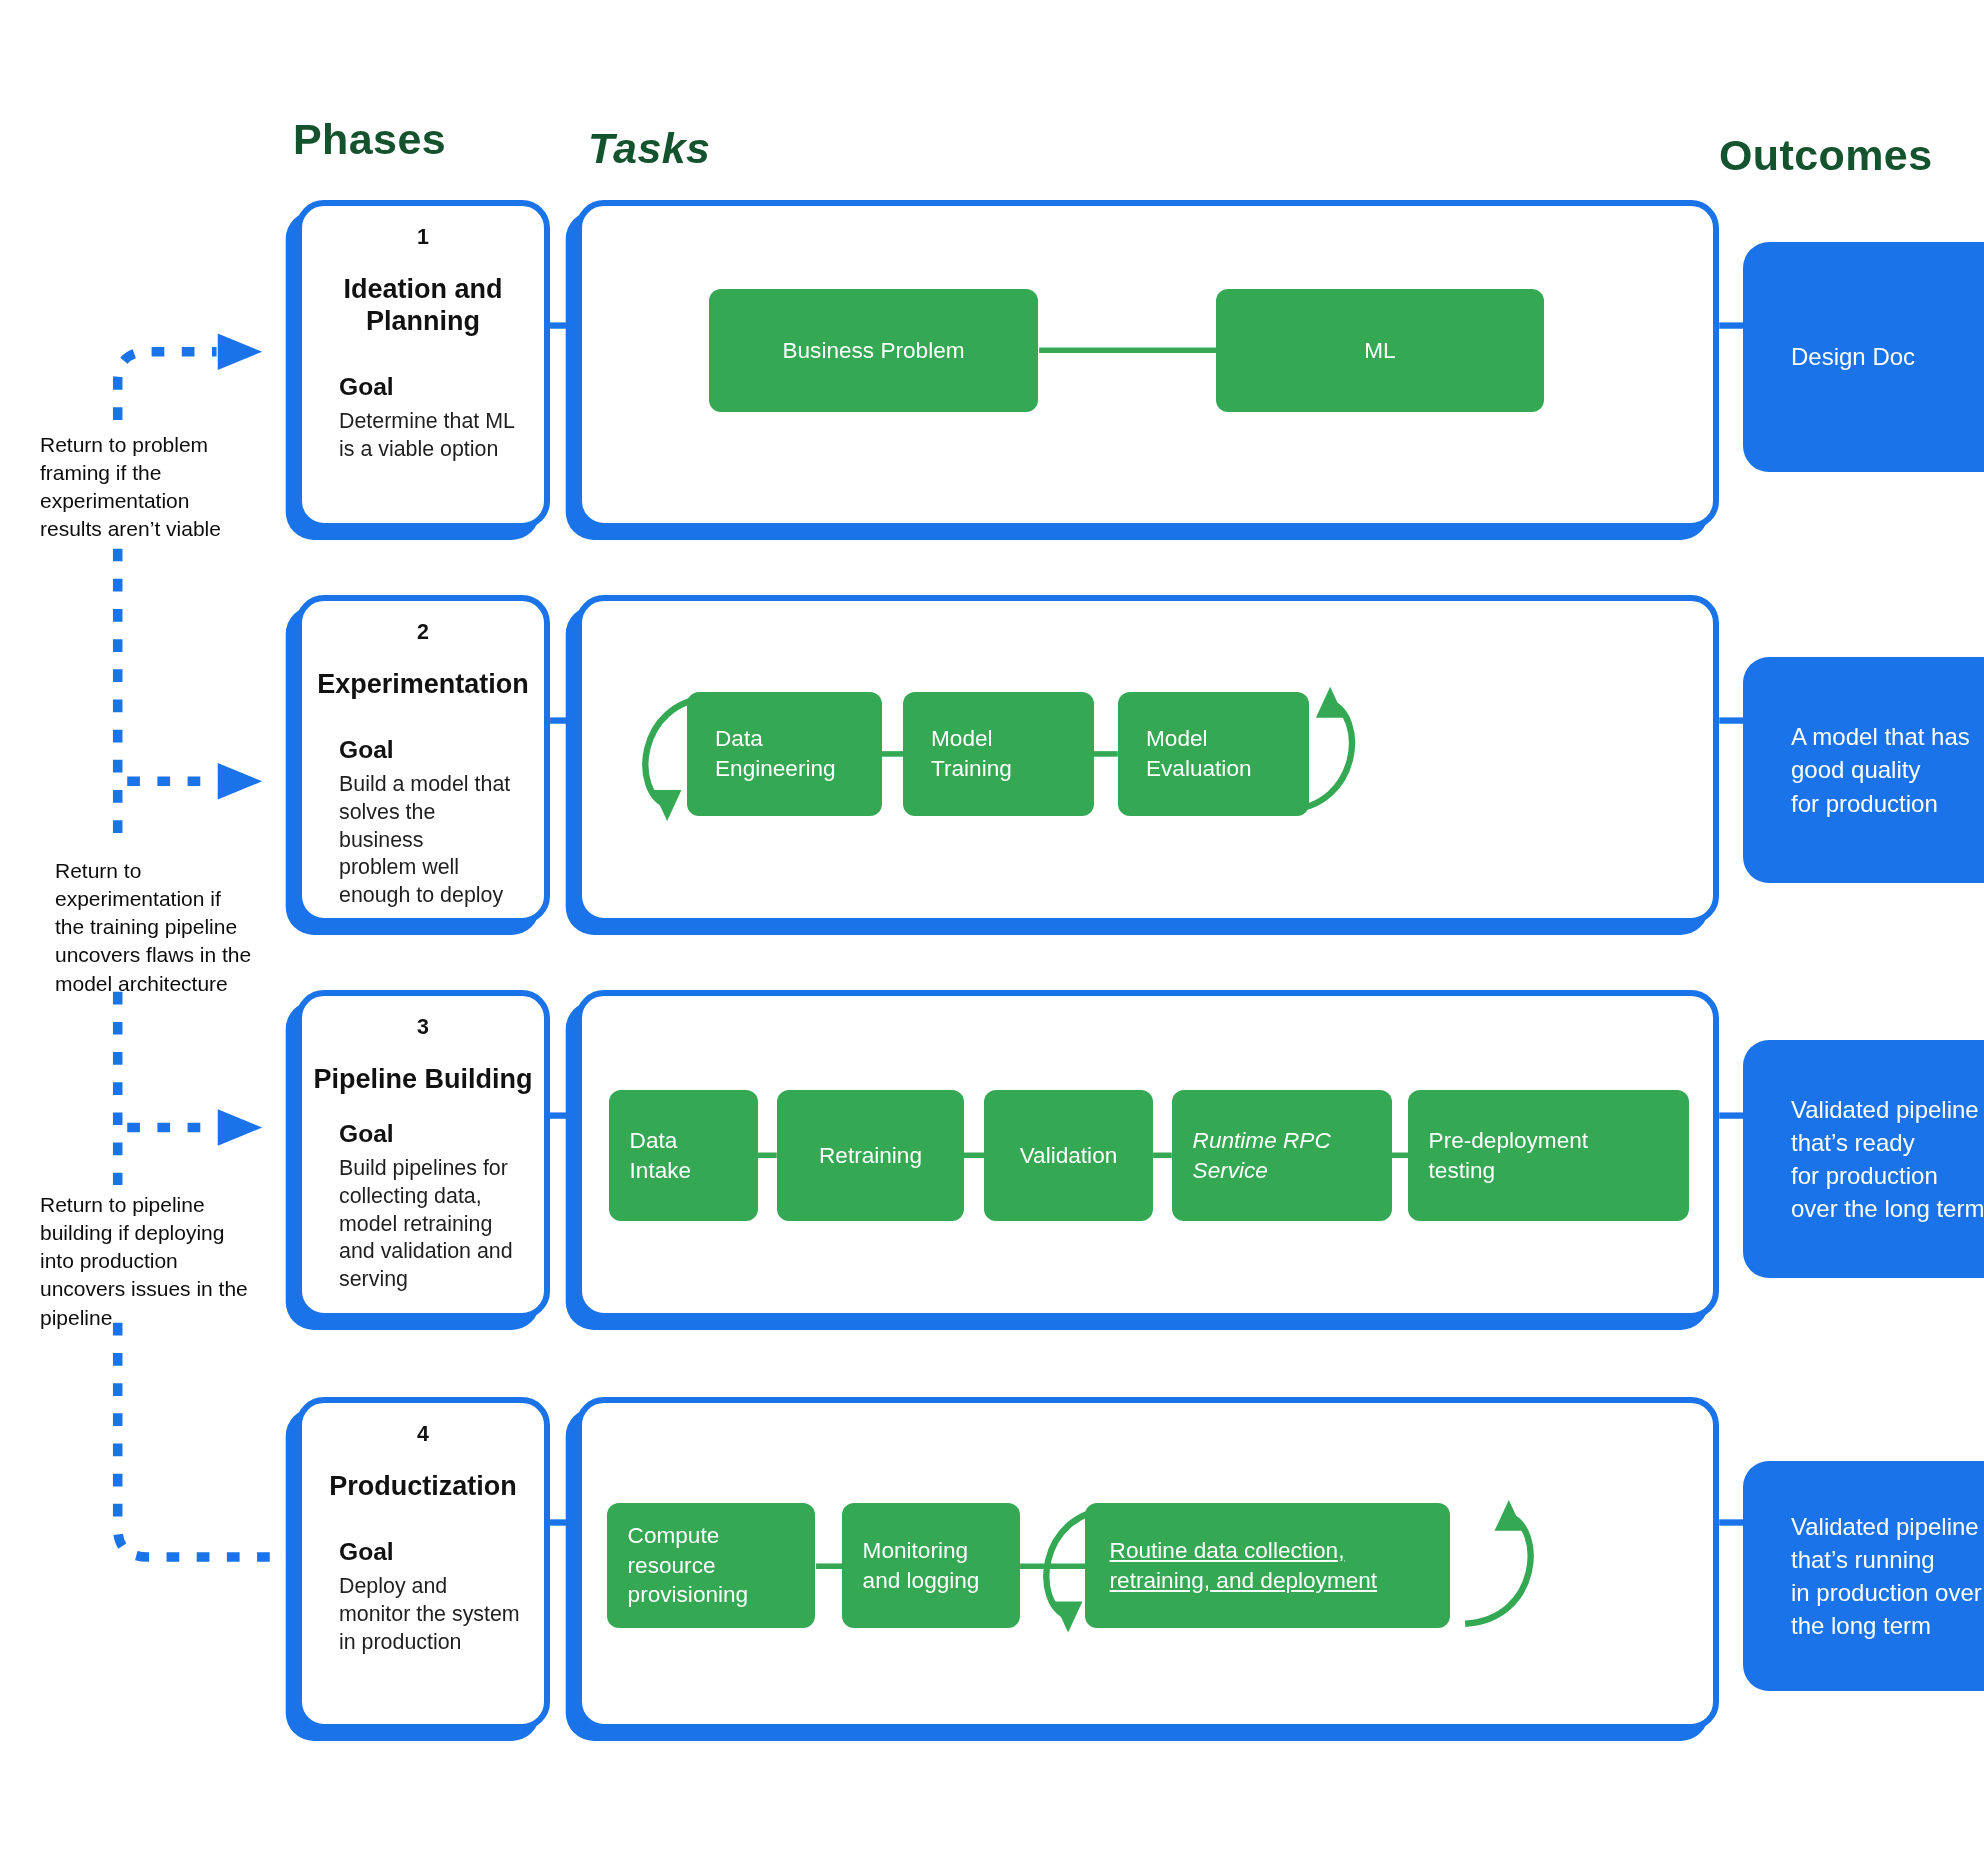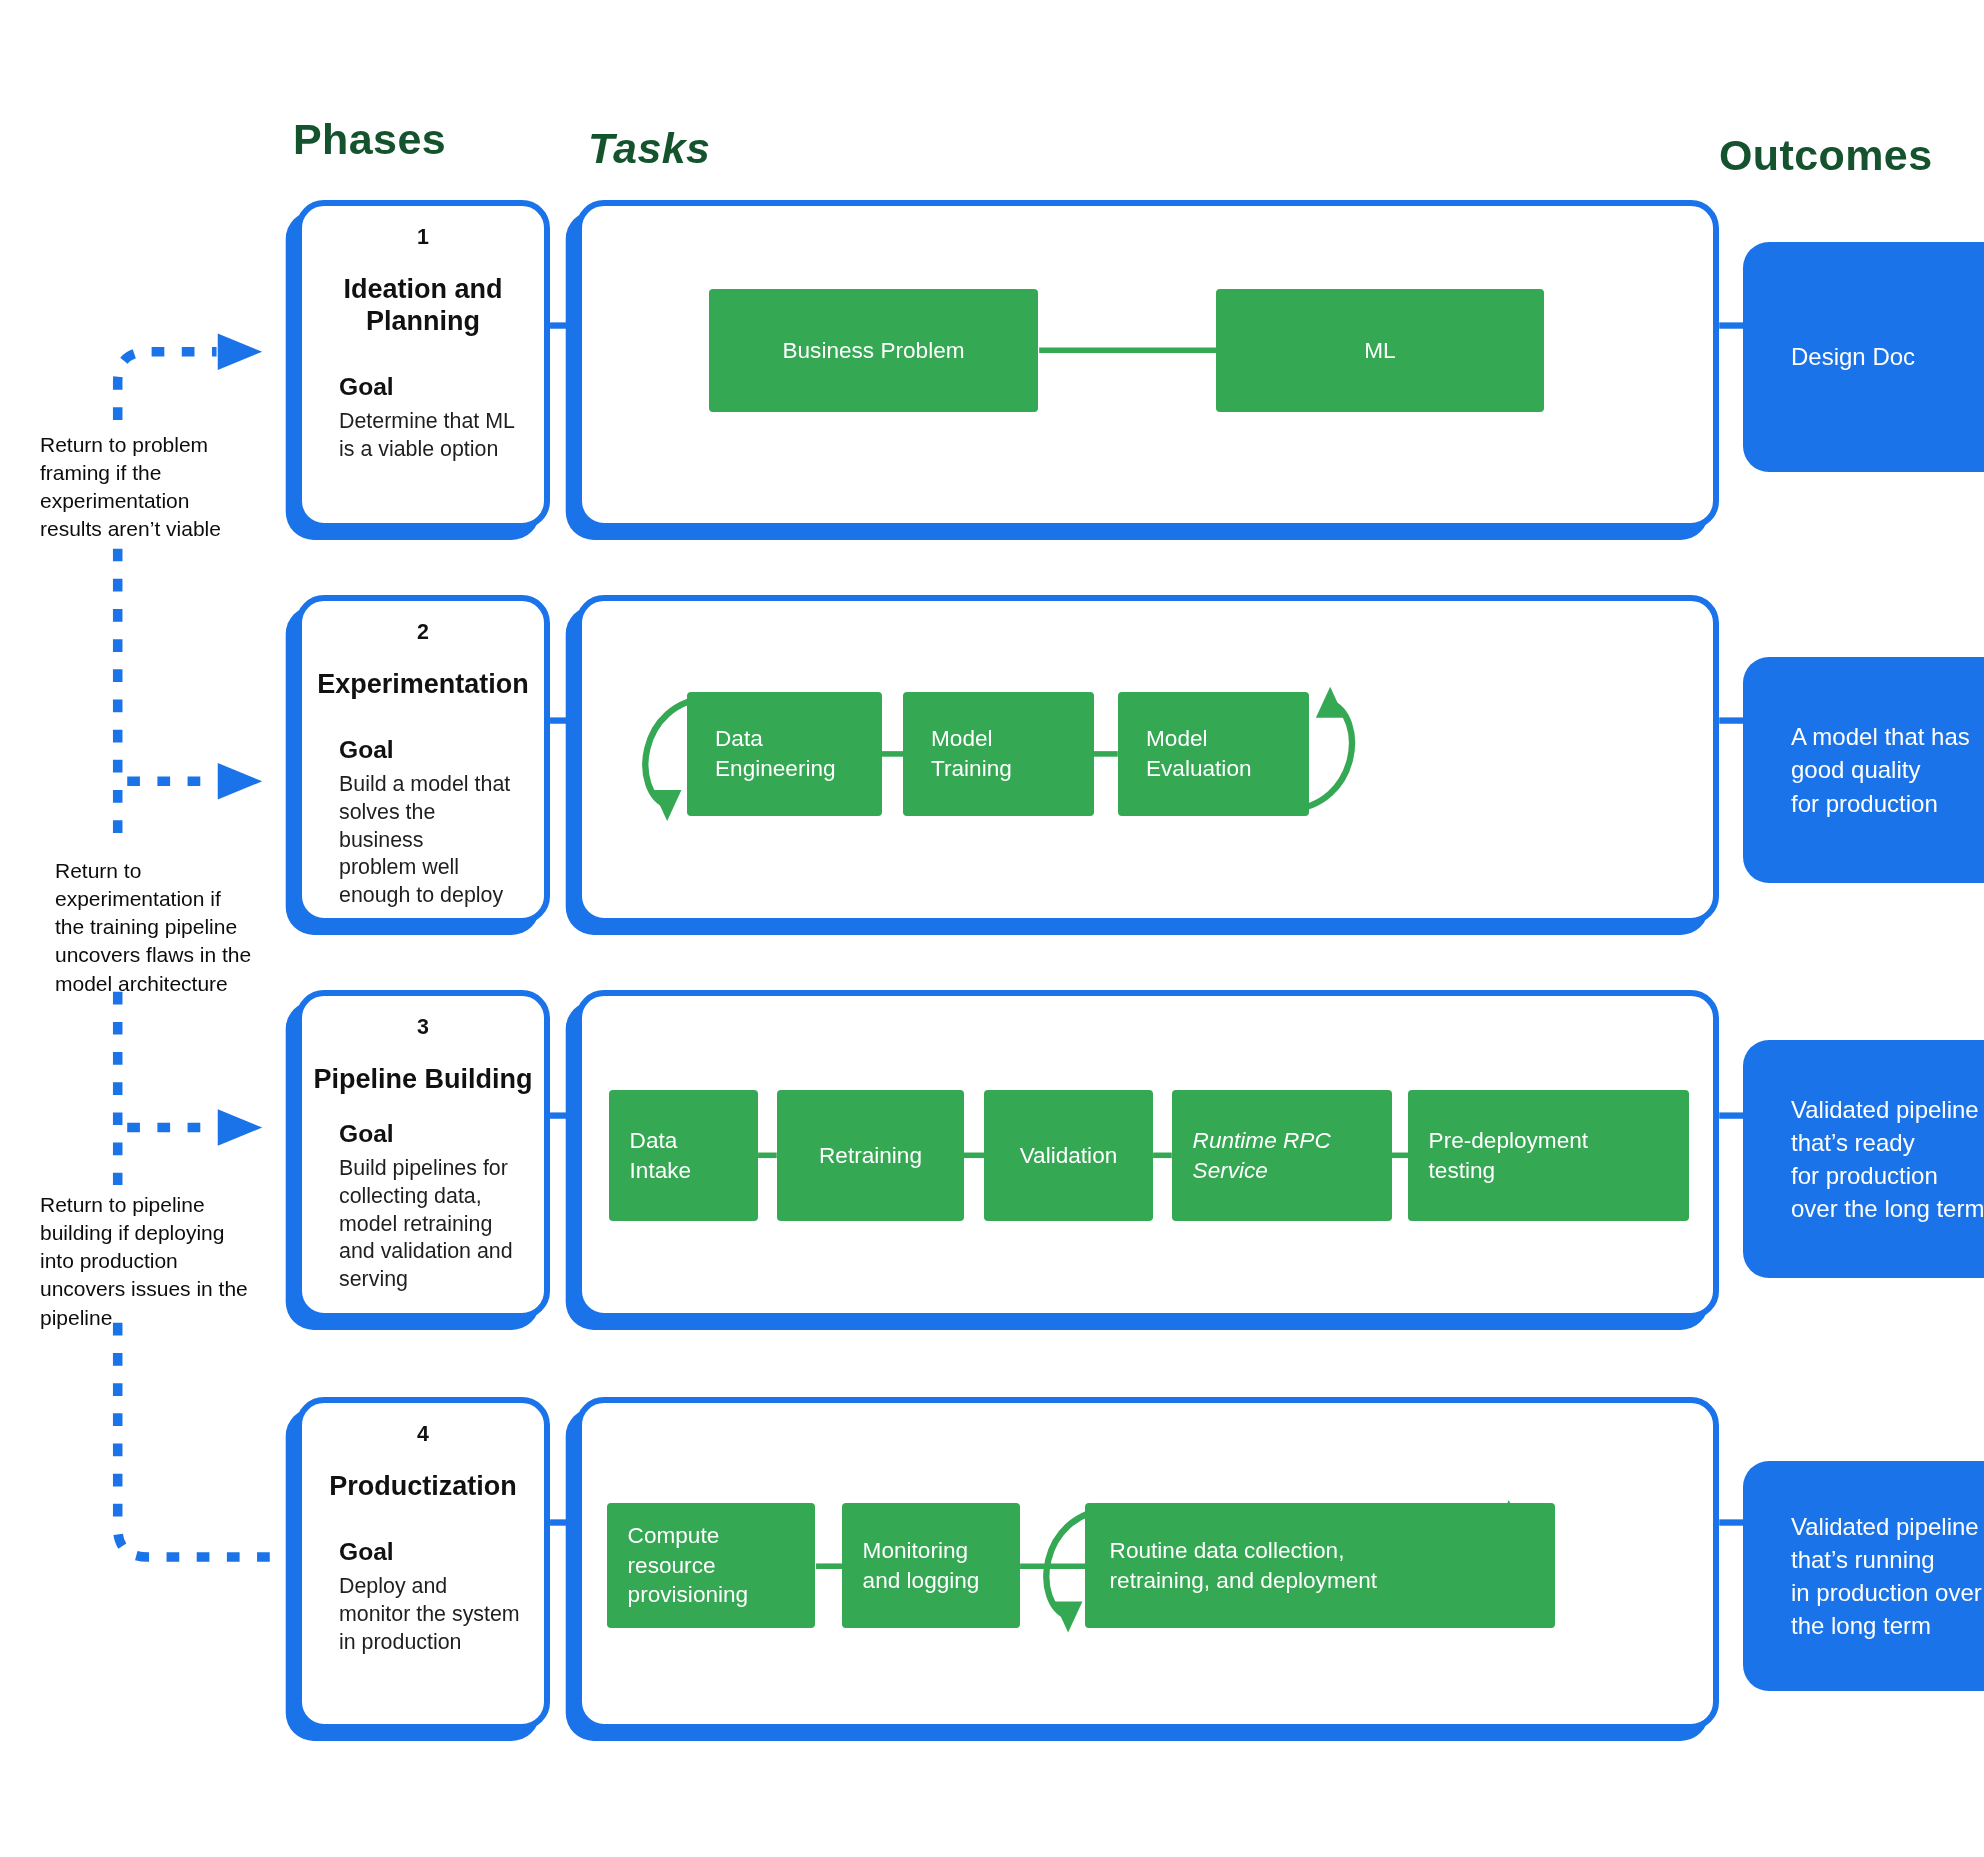--- a/index.html
+++ b/index.html
@@ -13,21 +13,21 @@
     box-shadow:-10.3px 11px 0 0 #1A73E8;box-sizing:border-box;
   }
   .phase-card{left:296px;width:254px;display:flex;flex-direction:column;align-items:center;}
   .phase-number{margin-top:19px;font-size:21.4px;font-weight:700;color:#111111;text-align:center;}
   .phase-title{margin-top:24px;font-size:27px;font-weight:700;line-height:1.18;text-align:center;color:#111111;white-space:pre-line;}
   .goal-wrap{align-self:flex-start;margin-top:35px;padding:0 20px 0 37px;}
   .goal-label{font-size:24.6px;font-weight:700;color:#111111;}
   .goal-text{margin-top:7.1px;font-size:21.4px;line-height:1.3;color:#1f1f1f;white-space:pre-line;}
   .tasks-panel{left:576px;width:1143px;}
   .task-box{
-    position:absolute;background:#34A853;border-radius:4px;color:#ffffff;
+    position:absolute;background:#34A853;border-radius:12px;color:#ffffff;
     font-size:22.6px;line-height:1.32;display:flex;align-items:center;box-sizing:border-box;
     white-space:pre-line;
   }
   .task-center{justify-content:center;text-align:center;padding:0 8px;}
   .task-left{justify-content:flex-start;text-align:left;padding:0 12px 0 20.6px;}
   .outcome-card{
     position:absolute;left:1743px;width:310px;background:#1A73E8;border-radius:26px;
     color:#ffffff;display:flex;align-items:center;box-sizing:border-box;
     font-size:24px;line-height:1.38;white-space:pre-line;padding:0 24px 0 48px;
   }
@@ -111,21 +111,21 @@
   <div class="task-box task-center" style="left:984px;top:1090px;width:169px;height:131px;">Validation</div>
   <div class="task-box task-left" style="left:1172px;top:1090px;width:220px;height:131px;font-style:italic;">Runtime RPC
 Service</div>
   <div class="task-box task-left" style="left:1408px;top:1090px;width:281px;height:131px;">Pre-deployment
 testing</div>
 
   <div class="task-box task-left" style="left:607px;top:1503px;width:208px;height:125px;">Compute resource
 provisioning</div>
   <div class="task-box task-left" style="left:842px;top:1503px;width:178px;height:125px;">Monitoring
 and logging</div>
-  <div class="task-box task-left" style="left:1085px;top:1503px;width:470px;height:125px;padding-left:24.6px;">Routine data collection,
+  <div class="task-box task-left" style="left:1085px;top:1503px;width:365px;height:125px;padding-left:24.6px;text-decoration:underline;">Routine data collection,
 retraining, and deployment</div>
 
   <div class="outcome-card" style="top:242px;height:230px;">Design Doc</div>
   <div class="outcome-card" style="top:657px;height:226px;">A model that has
 good quality
 for production</div>
   <div class="outcome-card" style="top:1040px;height:238px;">Validated pipeline
 that’s ready
 for production
 over the long term</div>

